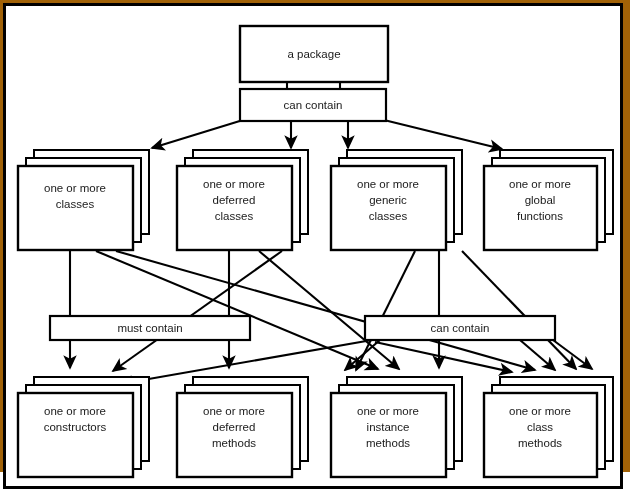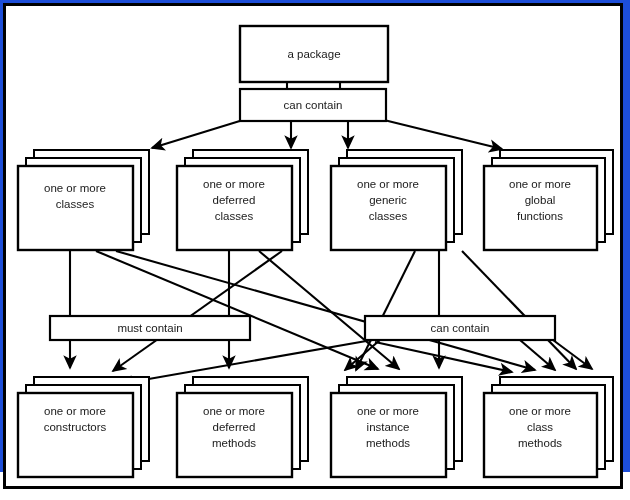--- a/index.html
+++ b/index.html
@@ -1,18 +1,18 @@
 <!DOCTYPE html>
 <html><head>
 <meta charset="utf-8">
 <style>
   html,body{margin:0;padding:0;background:#ffffff;}
   body{width:630px;height:500px;overflow:hidden;
        font-family:"Liberation Sans","DejaVu Sans",sans-serif;}
-  #stage{position:relative;width:630px;height:472px;background:#1d4ed8;}
+  #stage{position:relative;width:630px;height:472px;background:#a16207;}
   #frame{position:absolute;left:3px;top:3px;width:620px;height:486px;
          border:3px solid #000;box-sizing:border-box;background:#fff;}
   svg#canvas{position:absolute;left:0;top:0;width:630px;height:500px;}
   .box-text{font-family:"Liberation Sans","DejaVu Sans",sans-serif;
             font-size:11.5px;fill:#1a1a1a;text-anchor:middle;}
   .bar-text{font-family:"Liberation Sans","DejaVu Sans",sans-serif;
             font-size:11.5px;fill:#1a1a1a;text-anchor:middle;}
   .shadow{fill:#ffffff;stroke:#000000;stroke-width:2;}
   .front{fill:#ffffff;stroke:#000000;stroke-width:2.4;}
   .bar{fill:#ffffff;stroke:#000000;stroke-width:2.2;}

